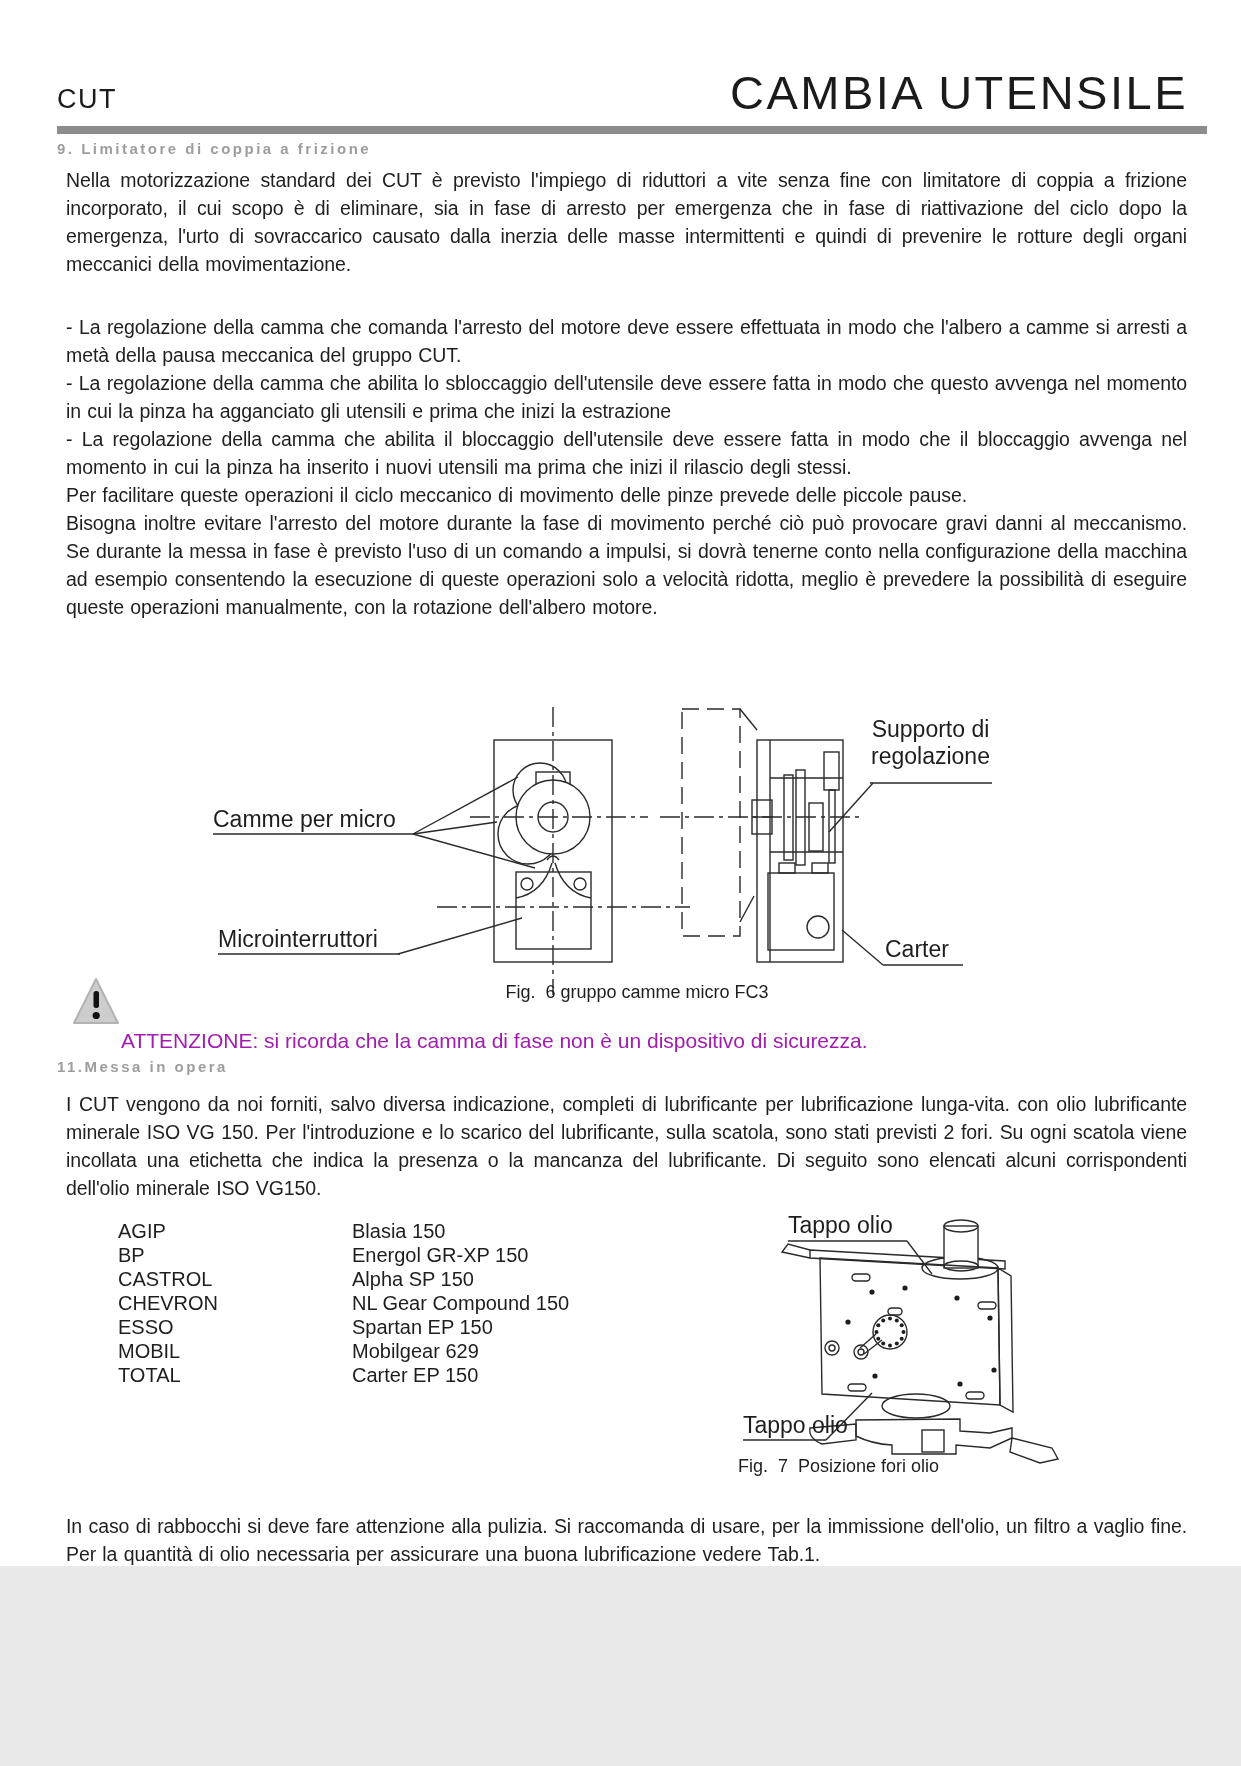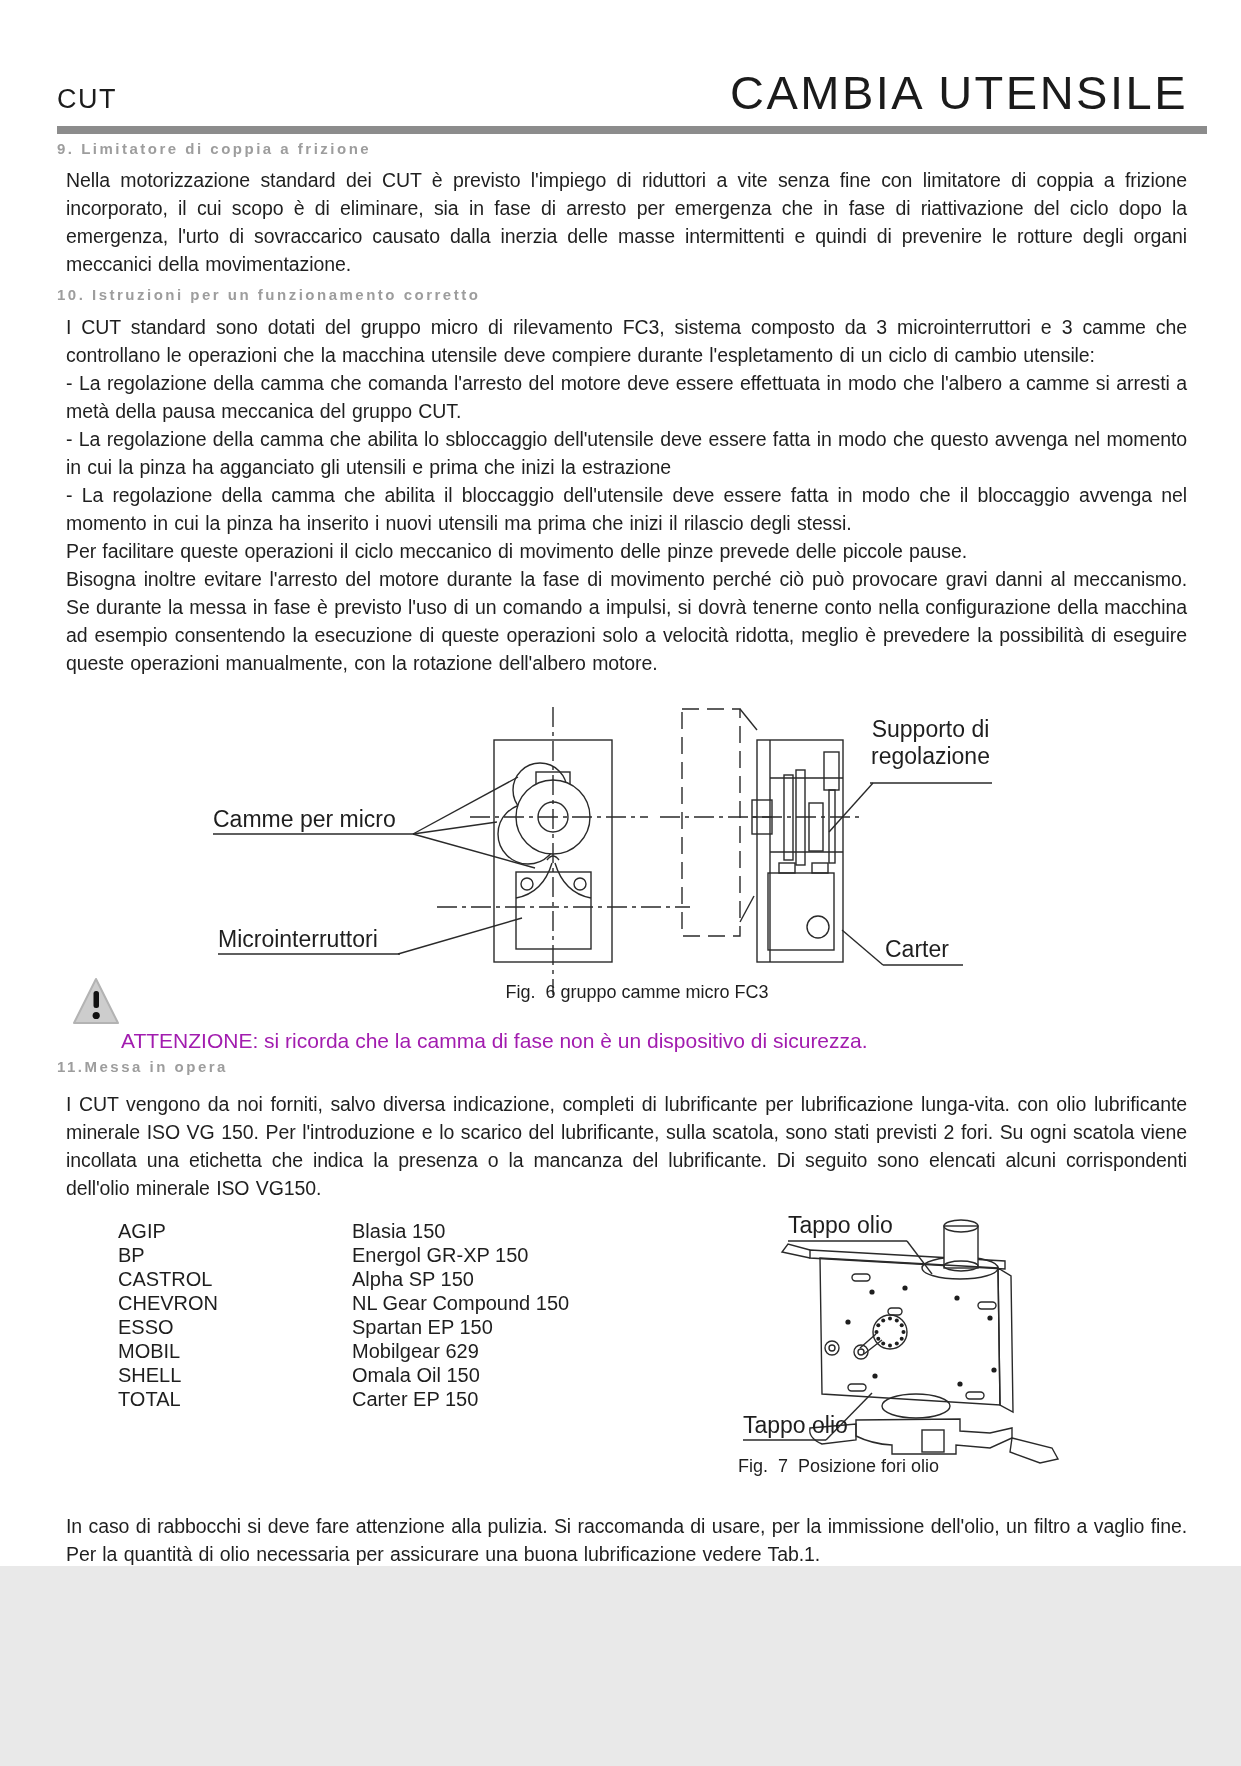--- a/index.html
+++ b/index.html
@@ -28,23 +28,21 @@
 
 <div class="page">
 
   <div class="abs code" style="left:57px;top:84px;">CUT</div>
   <div class="abs title" style="right:53px;top:65px;">CAMBIA UTENSILE</div>
   <div class="abs rule" style="left:57px;top:126px;width:1150px;height:8px;"></div>
 
   <div class="abs sec-h" style="left:57px;top:140px;">9. Limitatore di coppia a frizione</div>
   <p class="abs body-p" style="left:66px;top:166px;width:1121px;">Nella motorizzazione standard dei CUT è previsto l'impiego di riduttori a vite senza fine con limitatore di coppia a frizione incorporato, il cui scopo è di eliminare, sia in fase di arresto per emergenza che in fase di riattivazione del ciclo dopo la emergenza, l'urto di sovraccarico causato dalla inerzia delle masse intermittenti e quindi di prevenire le rotture degli organi meccanici della movimentazione.</p>
 
-  <div class="abs sec-h" style="left:57px;top:286px;">10. Istruzioni per un funzionamento corretto</div>
   <div class="abs" style="left:66px;top:313px;width:1121px;">
-    <p class="body-p">I CUT standard sono dotati del gruppo micro di rilevamento FC3, sistema composto da 3 microinterruttori e 3 camme che controllano le operazioni che la macchina utensile deve compiere durante l'espletamento di un ciclo di cambio utensile:</p>
     <p class="body-p">- La regolazione della camma che comanda l'arresto del motore deve essere effettuata in modo che l'albero a camme si arresti a metà della pausa meccanica del gruppo CUT.</p>
     <p class="body-p">- La regolazione della camma che abilita lo sbloccaggio dell'utensile deve essere fatta in modo che questo avvenga nel momento in cui la pinza ha agganciato gli utensili e prima che inizi la estrazione</p>
     <p class="body-p">- La regolazione della camma che abilita il bloccaggio dell'utensile deve essere fatta in modo che il bloccaggio avvenga nel momento in cui la pinza ha inserito i nuovi utensili ma prima che inizi il rilascio degli stessi.</p>
     <p class="body-p">Per facilitare queste operazioni il ciclo meccanico di movimento delle pinze prevede delle piccole pause.</p>
     <p class="body-p">Bisogna inoltre evitare l'arresto del motore durante la fase di movimento perché ciò può provocare gravi danni al meccanismo. Se durante la messa in fase è previsto l'uso di un comando a impulsi, si dovrà tenerne conto nella configurazione della macchina ad esempio consentendo la esecuzione di queste operazioni solo a velocità ridotta, meglio è prevedere la possibilità di eseguire queste operazioni manualmente, con la rotazione dell'albero motore.</p>
   </div>
 
   <div class="abs" style="left:0;top:700px;width:1241px;height:315px;">
     <svg class="abs" style="left:0;top:0;" width="1241" height="315" viewBox="0 0 1241 315">
 
@@ -123,21 +121,20 @@
   <div class="abs sec-h" style="left:57px;top:1058px;">11.Messa in opera</div>
   <p class="abs body-p" style="left:66px;top:1090px;width:1121px;">I CUT vengono da noi forniti, salvo diversa indicazione, completi di lubrificante per lubrificazione lunga-vita. con olio lubrificante minerale ISO  VG 150. Per l'introduzione e lo scarico del lubrificante, sulla scatola, sono stati previsti 2 fori. Su ogni scatola viene incollata una etichetta che indica la presenza o la mancanza del lubrificante. Di seguito sono elencati alcuni corrispondenti dell'olio minerale ISO VG150.</p>
 
   <div class="abs" style="left:118px;top:1219px;">
     <div class="oil-row"><span class="oil-brand">AGIP</span><span class="oil-product">Blasia 150</span></div>
     <div class="oil-row"><span class="oil-brand">BP</span><span class="oil-product">Energol GR-XP 150</span></div>
     <div class="oil-row"><span class="oil-brand">CASTROL</span><span class="oil-product">Alpha SP 150</span></div>
     <div class="oil-row"><span class="oil-brand">CHEVRON</span><span class="oil-product">NL Gear Compound 150</span></div>
     <div class="oil-row"><span class="oil-brand">ESSO</span><span class="oil-product">Spartan EP 150</span></div>
     <div class="oil-row"><span class="oil-brand">MOBIL</span><span class="oil-product">Mobilgear 629</span></div>
-    <div class="oil-row"><span class="oil-brand">SHELL</span><span class="oil-product">Omala Oil 150</span></div>
     <div class="oil-row"><span class="oil-brand">TOTAL</span><span class="oil-product">Carter EP 150</span></div>
   </div>
 
   <div class="abs" style="left:660px;top:1200px;width:560px;height:300px;">
     <svg class="abs" style="left:0;top:0;" width="560" height="300" viewBox="0 0 560 300">
 
       <ellipse class="dr" cx="256" cy="206" rx="34" ry="12" fill="#ffffff"></ellipse>
 
       <path d="M150,228 L196,224 L196,240 L162,244 Q148,238 150,228 Z" fill="#ffffff"></path>
       <path d="M196,220 L196,236 Q212,244 232,245 L232,254 L296,254 L296,245 L330,248 L352,238 L352,228 L330,233 L300,231 L300,219 Z" fill="#ffffff"></path>

